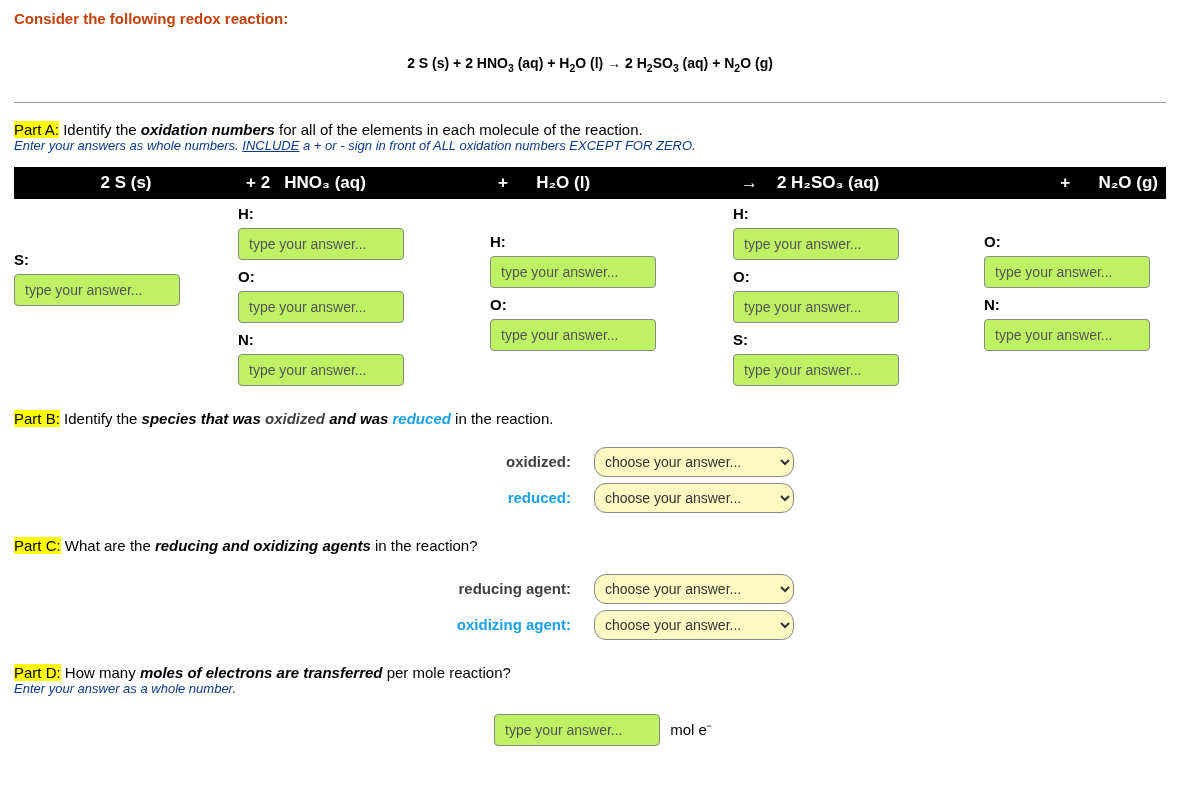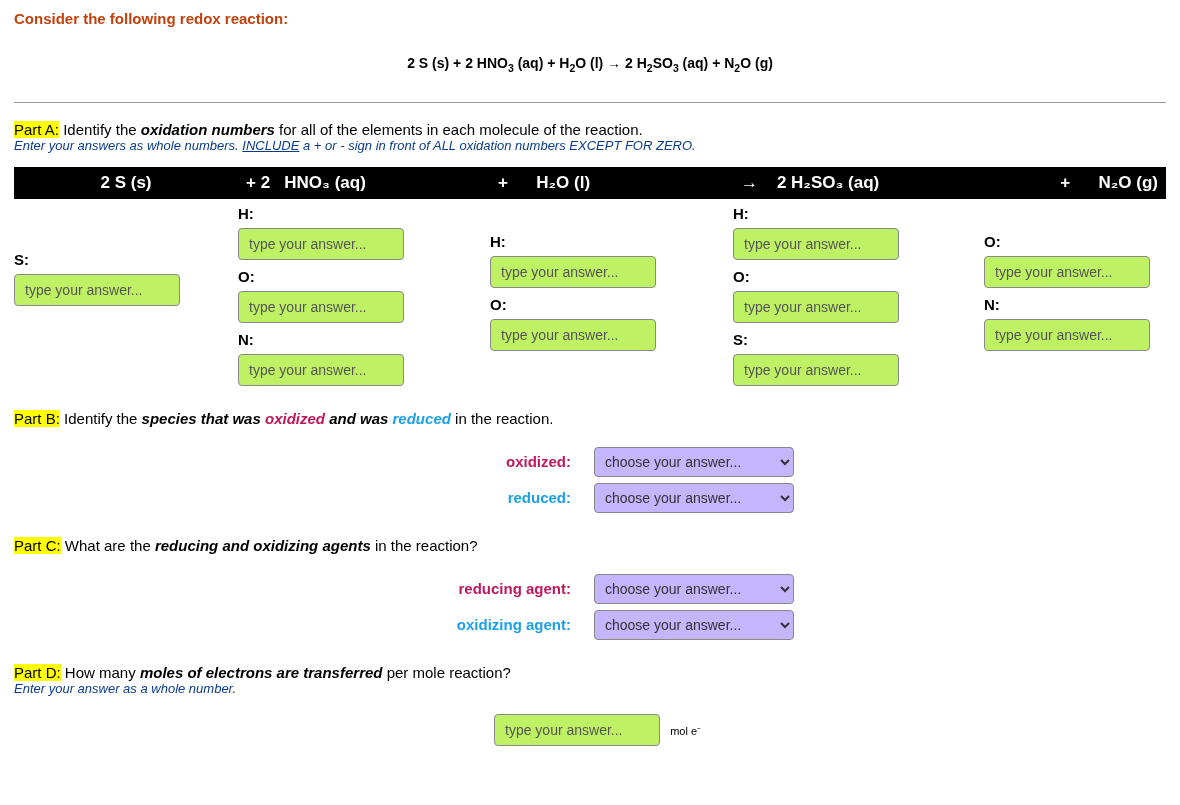--- a/index.html
+++ b/index.html
@@ -24,21 +24,21 @@
   }
   .equation sub { font-size: 0.75em; }
   hr.sep {
     border: none;
     border-top: 1px solid #999;
     margin: 8px 0 18px 0;
   }
   .hl { background: #ffff00; }
   .bold { font-weight: bold; }
   .ital { font-style: italic; }
-  .red { color: #be185d; }
+  .red { color: #404040; }
   .blue { color: #1aa0e6; }
   .hint {
     color: #0a3a8a;
     font-size: 13px;
     font-style: italic;
   }
   .blackbar {
     background: #000;
     color: #fff;
     height: 32px;
@@ -85,27 +85,27 @@
   }
   .pair-label {
     text-align: right;
     font-weight: bold;
     width: 557px;
   }
   select.answer-select {
     width: 200px;
     height: 30px;
     border: 1px solid #888;
-    border-radius: 4px;
+    border-radius: 12px;
     padding: 0 6px;
     font-size: 14px;
     color: #333;
-    background: #c4b5fd;
-  }
-  .unit { font-size: 11px; margin-left: 6px; }
+    background: #fef9c3;
+  }
+  .unit { font-size: 15px; margin-left: 6px; }
   .indent-wrap { padding-left: 480px; }
 </style>
 </head>
 <body>
 
 <div class="title">Consider the following redox reaction:</div>
 
 <div class="equation">
   2 S (s) + 2 HNO<sub>3</sub> (aq) + H<sub>2</sub>O (l) → 2 H<sub>2</sub>SO<sub>3</sub> (aq) + N<sub>2</sub>O (g)
 </div>

